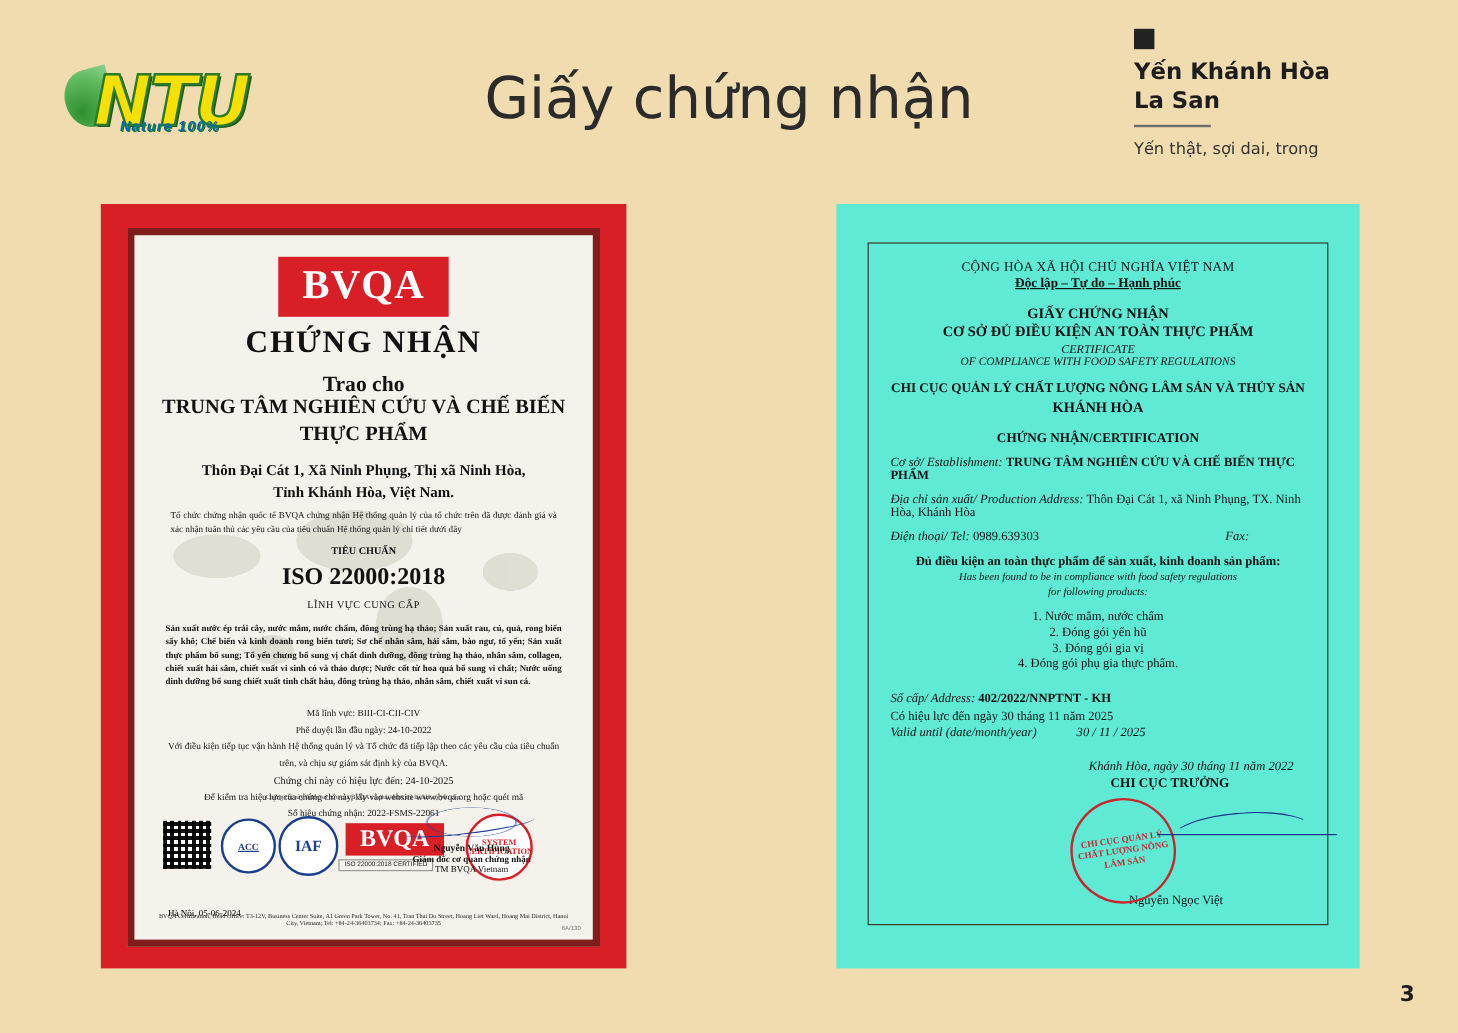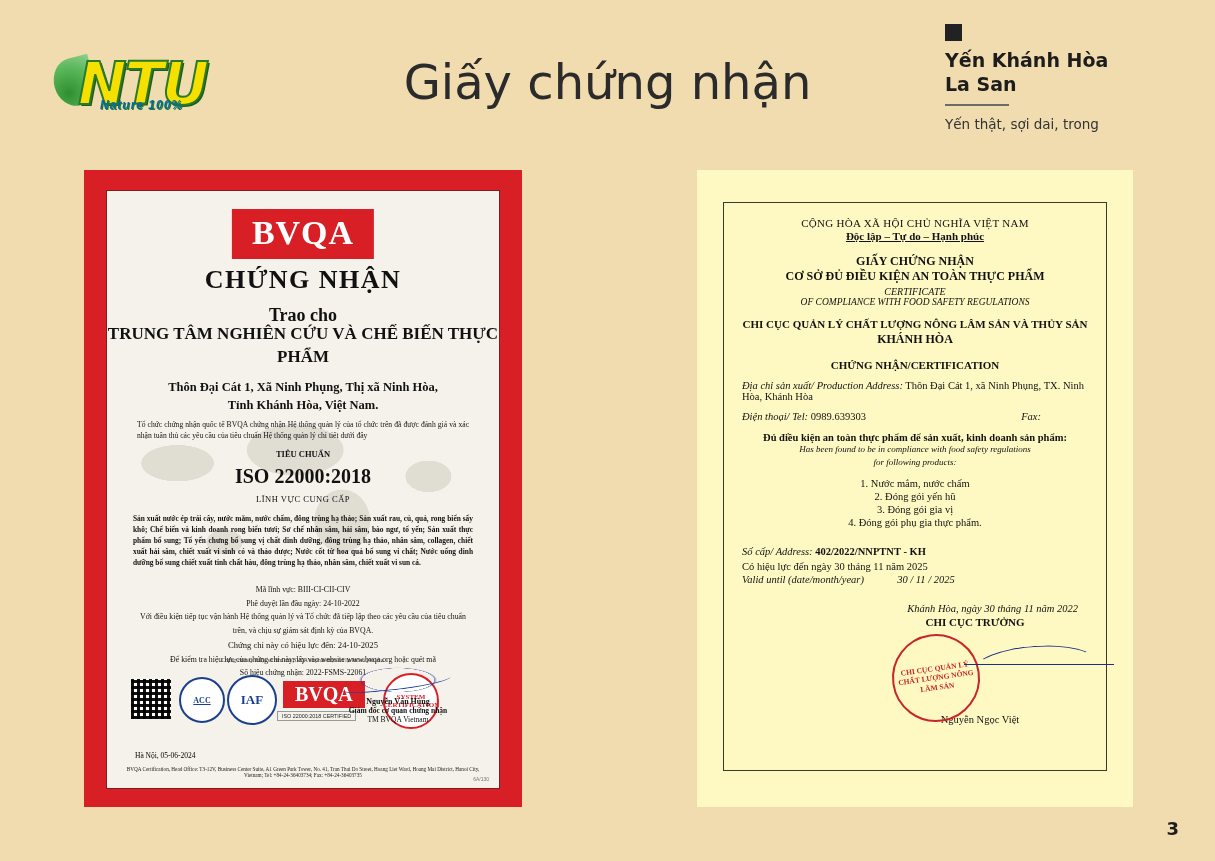--- a/index.html
+++ b/index.html
@@ -60,21 +60,21 @@
   }
   
   .cert1 {
     position:absolute; left:84px; top:170px; width:438px; height:637px;
     background:#d81f26;
     padding:0; box-sizing:border-box;
   }
   .cert1-inner {
     position:absolute; left:22px; top:20px; right:22px; bottom:18px;
     background:#f4f2ea;
-    border:1px solid #7f1d1d;
+    border:6px solid #7f1d1d;
     box-sizing:border-box;
     overflow:hidden;
   }
   .map-bg {
     position:absolute; left:0; top:28%; width:100%; height:44%;
     background:
       radial-gradient(ellipse 60px 30px at 18% 40%, #dcd9ce 60%, transparent 61%),
       radial-gradient(ellipse 80px 42px at 48% 35%, #dcd9ce 60%, transparent 61%),
       radial-gradient(ellipse 46px 52px at 60% 62%, #dcd9ce 60%, transparent 61%),
       radial-gradient(ellipse 38px 26px at 82% 45%, #dcd9ce 60%, transparent 61%),
@@ -182,21 +182,21 @@
     position:absolute; left:0; bottom:10px; width:100%; text-align:center;
     font-family:"Liberation Serif", serif; font-size:5.2px; color:#222;
     padding:0 16px; box-sizing:border-box;
   }
   .c1-code {
     position:absolute; right:10px; bottom:6px; font-size:5px; color:#777;
   }
   
   .cert2 {
     position:absolute; left:697px; top:170px; width:436px; height:637px;
-    background:#fef9c3;
+    background:#5eead4;
   }
   .cert2-inner {
     position:absolute; left:26px; top:32px; right:26px; bottom:36px;
     border:1.5px solid #3a3a2a;
     box-sizing:border-box;
     padding:14px 18px;
     font-family:"Liberation Serif", serif;
     color:#111;
   }
   .c2 { text-align:center; }
@@ -337,20 +337,24 @@
     <div class="c2 c2-l2">Độc lập – Tự do – Hạnh phúc</div>
     <div class="c2 c2-l3">GIẤY CHỨNG NHẬN</div>
     <div class="c2 c2-l4">CƠ SỞ ĐỦ ĐIỀU KIỆN AN TOÀN THỰC PHẨM</div>
     <div class="c2 c2-l5">CERTIFICATE</div>
     <div class="c2 c2-l6">OF COMPLIANCE WITH FOOD SAFETY REGULATIONS</div>
     <div class="c2 c2-l7">CHI CỤC QUẢN LÝ CHẤT LƯỢNG NÔNG LÂM SẢN VÀ THỦY SẢN</div>
     <div class="c2 c2-l4">KHÁNH HÒA</div>
     <div class="c2 c2-l8">CHỨNG NHẬN/CERTIFICATION</div>
 
     <div class="c2-row">
+      <i>Cơ sở/ Establishment:</i>
+      <b>TRUNG TÂM NGHIÊN CỨU VÀ CHẾ BIẾN THỰC PHẨM</b>
+    </div>
+    <div class="c2-row">
       <i>Địa chỉ sản xuất/ Production Address:</i>
       <span>Thôn Đại Cát 1, xã Ninh Phụng, TX. Ninh Hòa, Khánh Hòa</span>
     </div>
     <div class="c2-row">
       <i>Điện thoại/ Tel:</i>
       <span>0989.639303</span>
       <span style="display:inline-block;width:150px;"></span>
       <i>Fax:</i>
     </div>
 

